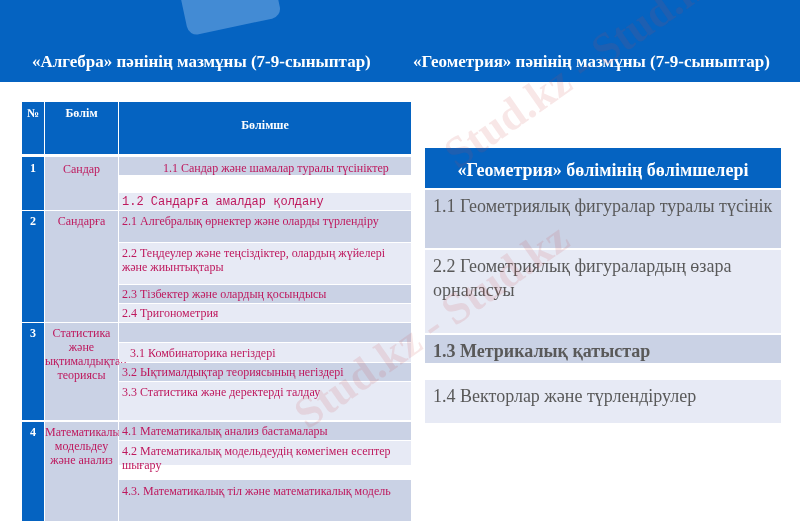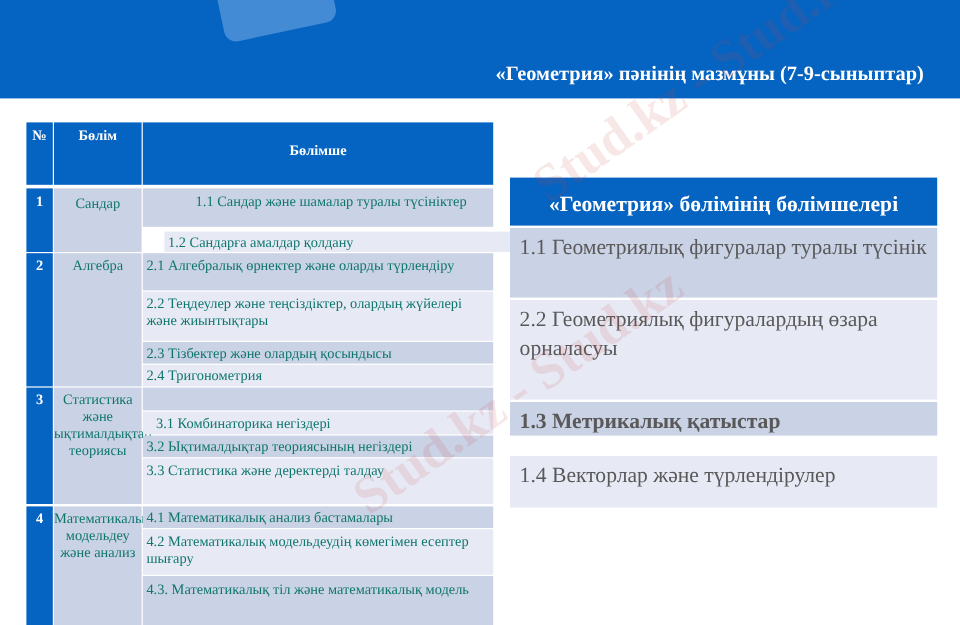--- a/index.html
+++ b/index.html
@@ -2,67 +2,68 @@
 <html><head>
 <meta charset="utf-8">
 <style>
   html, body { margin:0; padding:0; }
   body { width:800px; height:521px; position:relative; overflow:hidden; background:#ffffff; font-family:"Liberation Serif", serif; }
   .banner { position:absolute; left:0; top:0; width:800px; height:82px; background:#0563c1; }
   .banner-logo { position:absolute; left:183px; top:-20px; width:95px; height:47px; background:#4a8fd6; border-radius:10px; transform:rotate(-12deg); opacity:0.9; }
   .banner-title { position:absolute; top:52px; color:#ffffff; font-weight:bold; font-size:17px; white-space:nowrap; }
   .bt-left { left:32px; }
   .bt-right { left:413px; }
-  .cell { position:absolute; box-sizing:border-box; font-size:12px; color:#0f766e; line-height:14px; }
+  .cell { position:absolute; box-sizing:border-box; font-size:12px; color:#be185d; line-height:14px; }
   .hdr { background:#0563c1; color:#fff; font-weight:bold; }
   .numc { background:#0563c1; color:#fff; font-weight:bold; text-align:center; }
   .dark { background:#cad2e5; }
   .light { background:#e7eaf5; }
 
   .rpanel-h { position:absolute; left:425px; top:148px; width:356px; height:40px; background:#0563c1; color:#ffffff; font-weight:bold; font-size:18px; text-align:center; line-height:44px; }
   .rrow { position:absolute; left:425px; width:356px; box-sizing:border-box; padding:4px 8px; font-size:18px; color:#595959; line-height:24px; }
   .wm { position:absolute; color:rgba(200,70,70,0.13); font-weight:bold; font-size:44px; transform:rotate(-35deg); white-space:nowrap; pointer-events:none; }
 </style>
 </head>
 <body>
 
 <div class="banner">
   <div class="banner-logo"></div>
+  <div class="banner-title bt-left">«Алгебра» пәнінің мазмұны (7-9-сыныптар)</div>
   <div class="banner-title bt-right">«Геометрия» пәнінің мазмұны (7-9-сыныптар)</div>
 </div>
 
 <div>
 
   <div class="cell hdr" style="left:22px;top:102px;width:22px;height:52px;padding:4px 2px;text-align:center;">№</div>
   <div class="cell hdr" style="left:45px;top:102px;width:73px;height:52px;padding:4px 2px;text-align:center;">Бөлім</div>
   <div class="cell hdr" style="left:119px;top:102px;width:292px;height:52px;padding:16px 2px;text-align:center;">Бөлімше</div>
 
   <div class="cell numc" style="left:22px;top:157px;width:22px;height:53px;padding:4px 0;">1</div>
   <div class="cell dark" style="left:45px;top:157px;width:73px;height:53px;padding:5px 2px;text-align:center;">Сандар</div>
-  <div class="cell dark" style="left:119px;top:157px;width:292px;height:32px;padding:4px 4px 0 44px;">1.1 Сандар және шамалар туралы түсініктер</div>
-  <div class="cell light" style="left:137px;top:193px;width:292px;height:17px;padding:2px 3px;">1.2 Сандарға амалдар қолдану</div>
+  <div class="cell dark" style="left:119px;top:157px;width:292px;height:18px;padding:4px 4px 0 44px;">1.1 Сандар және шамалар туралы түсініктер</div>
+  <div class="cell light" style="left:119px;top:193px;width:292px;height:17px;padding:2px 3px;font-family:Liberation Mono, monospace;">1.2 Сандарға амалдар қолдану</div>
 
   <div class="cell numc" style="left:22px;top:211px;width:22px;height:111px;padding:3px 0;">2</div>
-  <div class="cell dark" style="left:45px;top:211px;width:73px;height:111px;padding:3px 2px;text-align:center;">Алгебра</div>
+  <div class="cell dark" style="left:45px;top:211px;width:73px;height:111px;padding:3px 2px;text-align:center;">Сандарға</div>
   <div class="cell dark" style="left:119px;top:211px;width:292px;height:31px;padding:3px 3px;">2.1 Алгебралық өрнектер және оларды түрлендіру</div>
   <div class="cell light" style="left:119px;top:243px;width:292px;height:41px;padding:3px 3px;">2.2 Теңдеулер және теңсіздіктер, олардың жүйелері және жиынтықтары</div>
   <div class="cell dark" style="left:119px;top:285px;width:292px;height:18px;padding:2px 3px;">2.3 Тізбектер және олардың қосындысы</div>
   <div class="cell light" style="left:119px;top:304px;width:292px;height:18px;padding:2px 3px;">2.4 Тригонометрия</div>
 
   <div class="cell numc" style="left:22px;top:323px;width:22px;height:97px;padding:3px 0;">3</div>
   <div class="cell dark" style="left:45px;top:323px;width:73px;height:97px;padding:3px 0;text-align:center;">Статистика және ықтималдықтар теориясы</div>
   <div class="cell dark" style="left:119px;top:323px;width:292px;height:19px;"></div>
   <div class="cell light" style="left:119px;top:343px;width:292px;height:19px;padding:3px 11px;">3.1 Комбинаторика негіздері</div>
   <div class="cell dark" style="left:119px;top:363px;width:292px;height:18px;padding:2px 3px;">3.2 Ықтималдықтар теориясының негіздері</div>
   <div class="cell light" style="left:119px;top:382px;width:292px;height:38px;padding:3px 3px;">3.3 Статистика және деректерді талдау</div>
 
   <div class="cell numc" style="left:22px;top:422px;width:22px;height:99px;padding:3px 0;">4</div>
   <div class="cell dark" style="left:45px;top:422px;width:73px;height:99px;padding:3px 0;text-align:center;">Математикалық модельдеу және анализ</div>
   <div class="cell dark" style="left:119px;top:422px;width:292px;height:18px;padding:2px 3px;">4.1 Математикалық анализ бастамалары</div>
-  <div class="cell light" style="left:119px;top:441px;width:292px;height:38px;padding:3px 3px;">4.2 Математикалық модельдеудің көмегімен есептер шығару</div>
+  <div class="cell light" style="left:119px;top:441px;width:292px;height:24px;padding:3px 3px;">4.2 Математикалық модельдеудің көмегімен есептер шығару</div>
   <div class="cell dark" style="left:119px;top:480px;width:292px;height:41px;padding:4px 3px;">4.3. Математикалық тіл және математикалық модель</div>
 </div>
 
 <div>
   <div class="rpanel-h">«Геометрия» бөлімінің бөлімшелері</div>
   <div class="rrow dark" style="top:190px;height:58px;">1.1 Геометриялық фигуралар туралы түсінік</div>
   <div class="rrow light" style="top:250px;height:83px;">2.2 Геометриялық фигуралардың өзара орналасуы</div>
   <div class="rrow dark" style="top:335px;height:28px;font-weight:bold;">1.3 Метрикалық қатыстар</div>
   <div class="rrow light" style="top:380px;height:43px;">1.4 Векторлар және түрлендірулер</div>
 </div>

